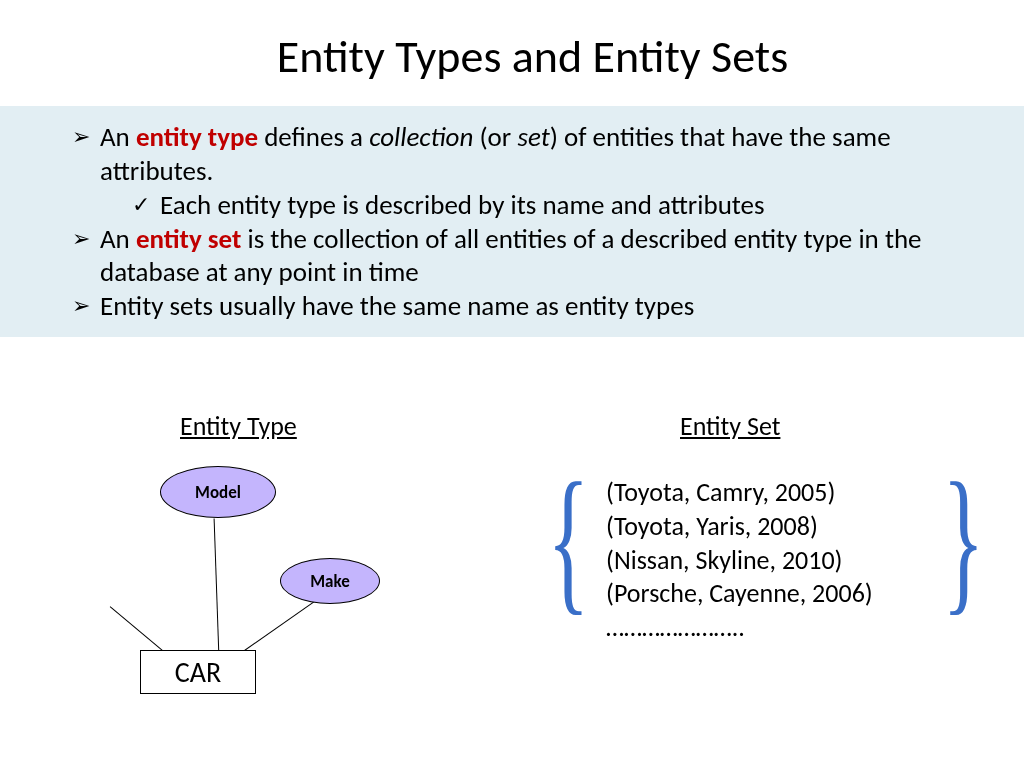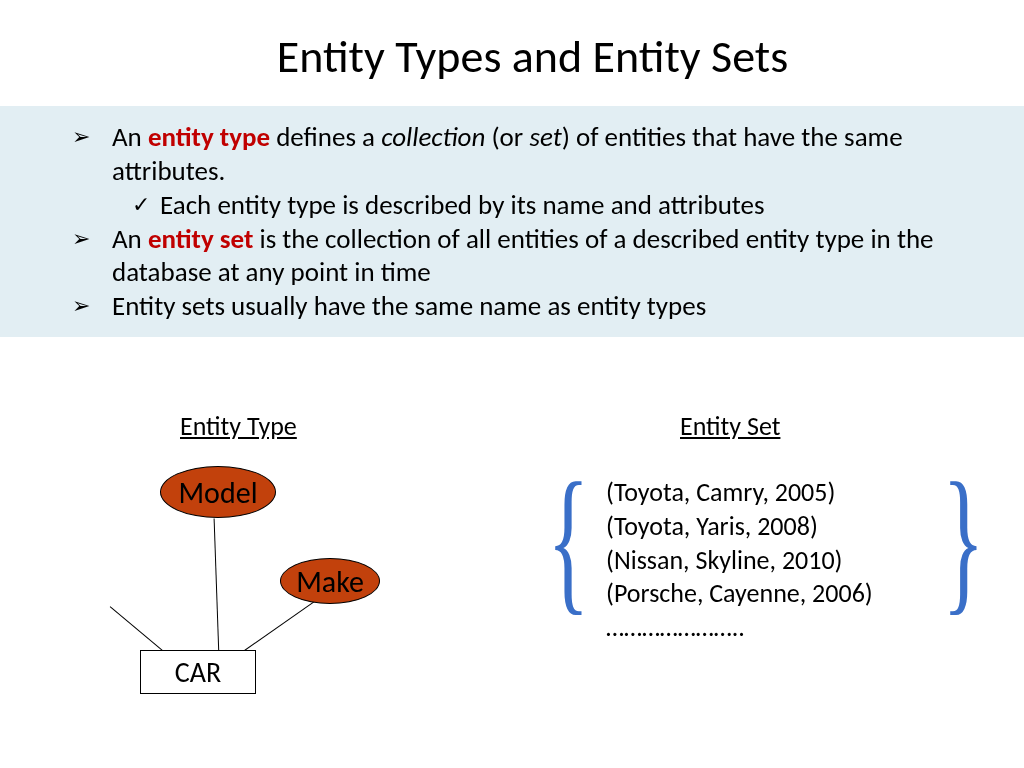--- a/index.html
+++ b/index.html
@@ -2,32 +2,32 @@
 <html><head>
 <meta charset="utf-8">
 <style>
   * { margin: 0; padding: 0; box-sizing: border-box; }
   html, body { width: 1024px; height: 768px; font-family: Calibri, "Segoe UI", Arial, sans-serif; background: #fff; color: #000; }
   .slide { width: 1024px; height: 768px; position: relative; }
   .title { font-size: 46px; text-align: center; padding-top: 28px; font-weight: 400; padding-left: 41px; }
   .bulletbox { background: #e2eef3; margin-top: 22px; padding: 14px 36px 14px 36px; font-size: 27px; line-height: 1.25; }
   .b1 { display: flex; align-items: flex-start; padding-left: 36px; }
   .b1 .mark { flex: 0 0 28px; font-size: 22px; line-height: 34px; color: #000; }
-  .b1 .txt { flex: 1; margin-left: 12px; }
+  .b1 .txt { flex: 1; }
   .b2 { display: flex; align-items: flex-start; padding-left: 96px; }
   .b2 .mark { flex: 0 0 28px; font-size: 22px; line-height: 34px; color: #000; }
   .b2 .txt { flex: 1; }
   .kw { color: #c00000; font-weight: 700; }
   em { font-style: italic; }
   .lower { position: absolute; left: 0; right: 0; top: 410px; }
   .subhead { font-size: 26px; text-decoration: underline; position: absolute; }
   .sub-et { left: 180px; top: 0; }
   .sub-es { left: 680px; top: 0; }
   .diagram { position: absolute; left: 40px; top: 50px; width: 380px; height: 260px; }
-  .ellipse { position: absolute; border: 1.5px solid #000; border-radius: 50%; background: #c2410c; display: flex; align-items: center; justify-content: center; font-size: 30px; }
+  .ellipse { position: absolute; border: 1.5px solid #000; border-radius: 50%; background: #c4b5fd; display: flex; align-items: center; justify-content: center; font-size: 17px; font-weight: bold; }
   .e-model { left: 120px; top: 6px; width: 116px; height: 52px; }
   .e-year  { left: 10px;  top: 102px; width: 100px; height: 46px; }
   .e-make  { left: 240px; top: 98px; width: 100px; height: 46px; }
   .rect { position: absolute; border: 1.5px solid #000; background: #fff; display: flex; align-items: center; justify-content: center; font-size: 28px; }
   .r-car { left: 100px; top: 190px; width: 116px; height: 44px; }
   .line { position: absolute; background: #000; height: 1.2px; transform-origin: left center; }
   .setblock { position: absolute; left: 560px; top: 58px; width: 420px; }
   .brace { font-size: 160px; font-family: "Cambria Math", "Times New Roman", serif; color: #3a6fc8; line-height: 150px; display: inline-block; vertical-align: middle; transform: scaleX(0.55); }
   .brace-left { position: absolute; left: -30px; top: -4px; }
   .brace-right { position: absolute; right: -22px; top: -4px; }

